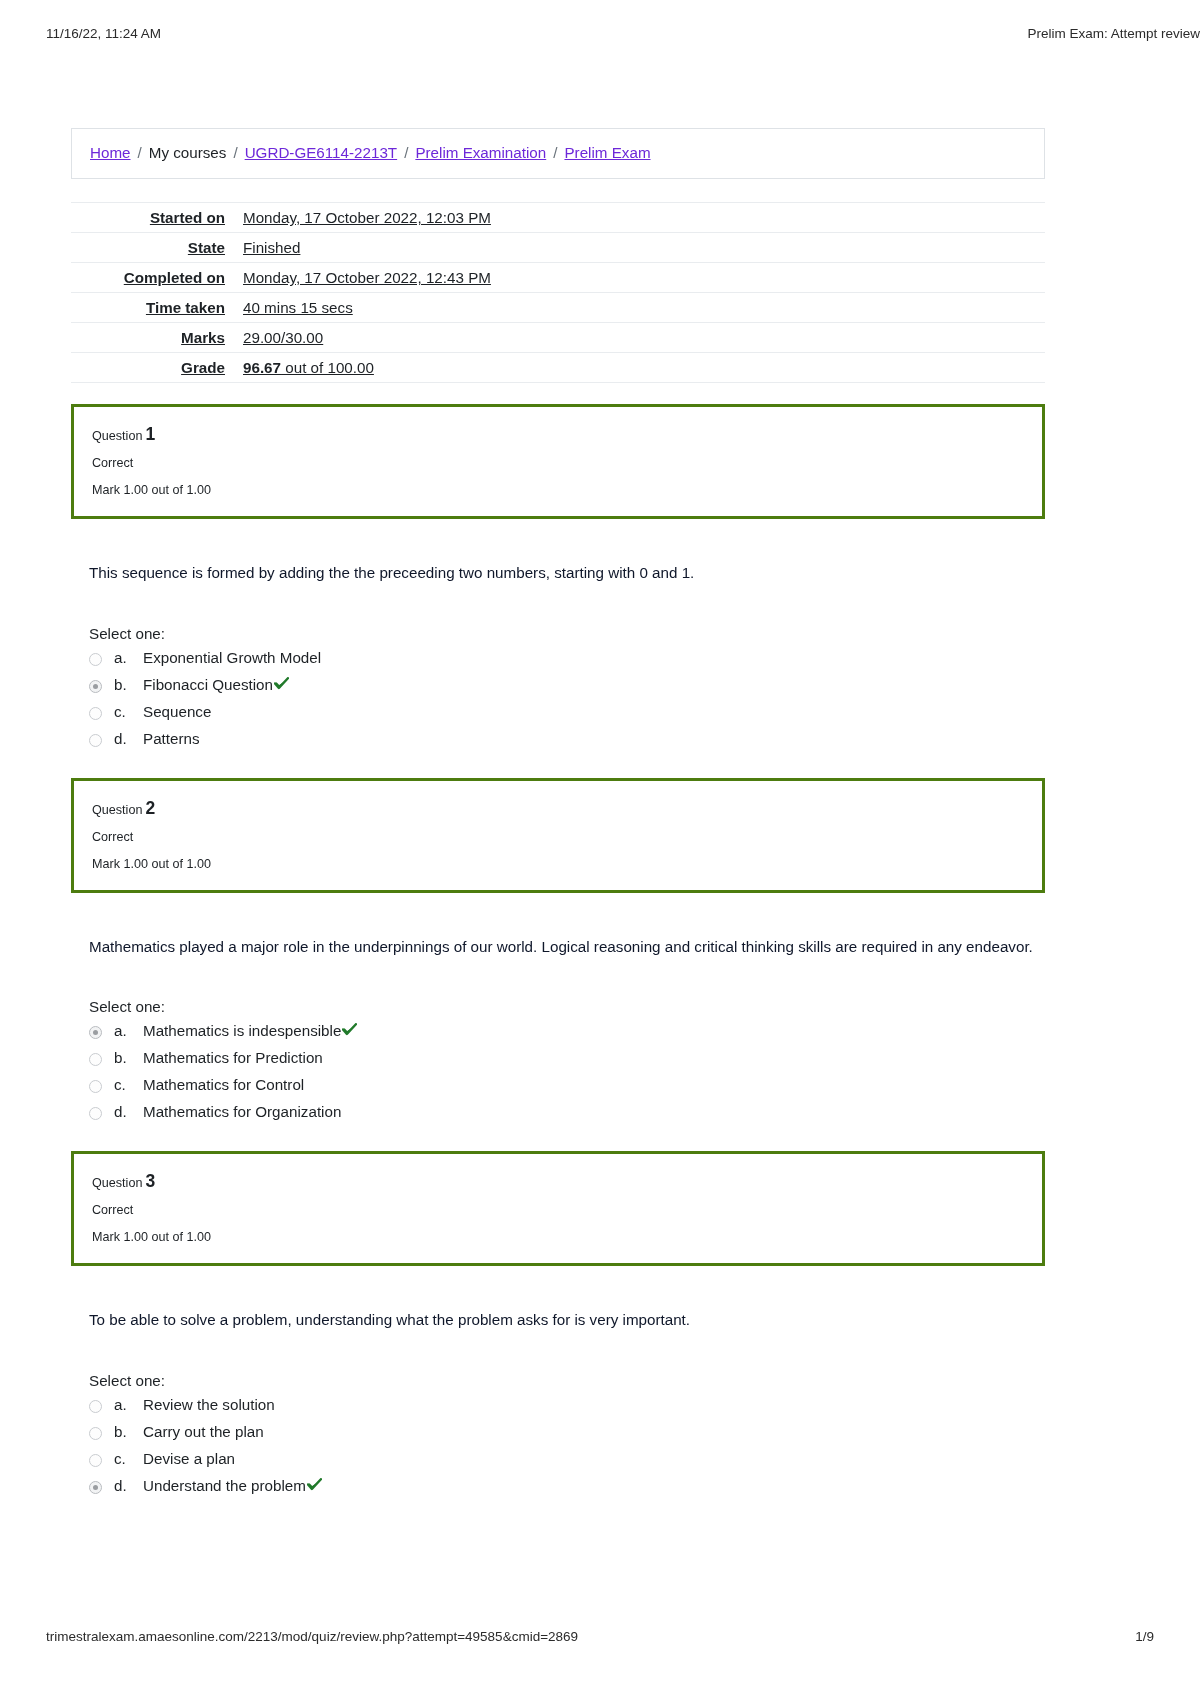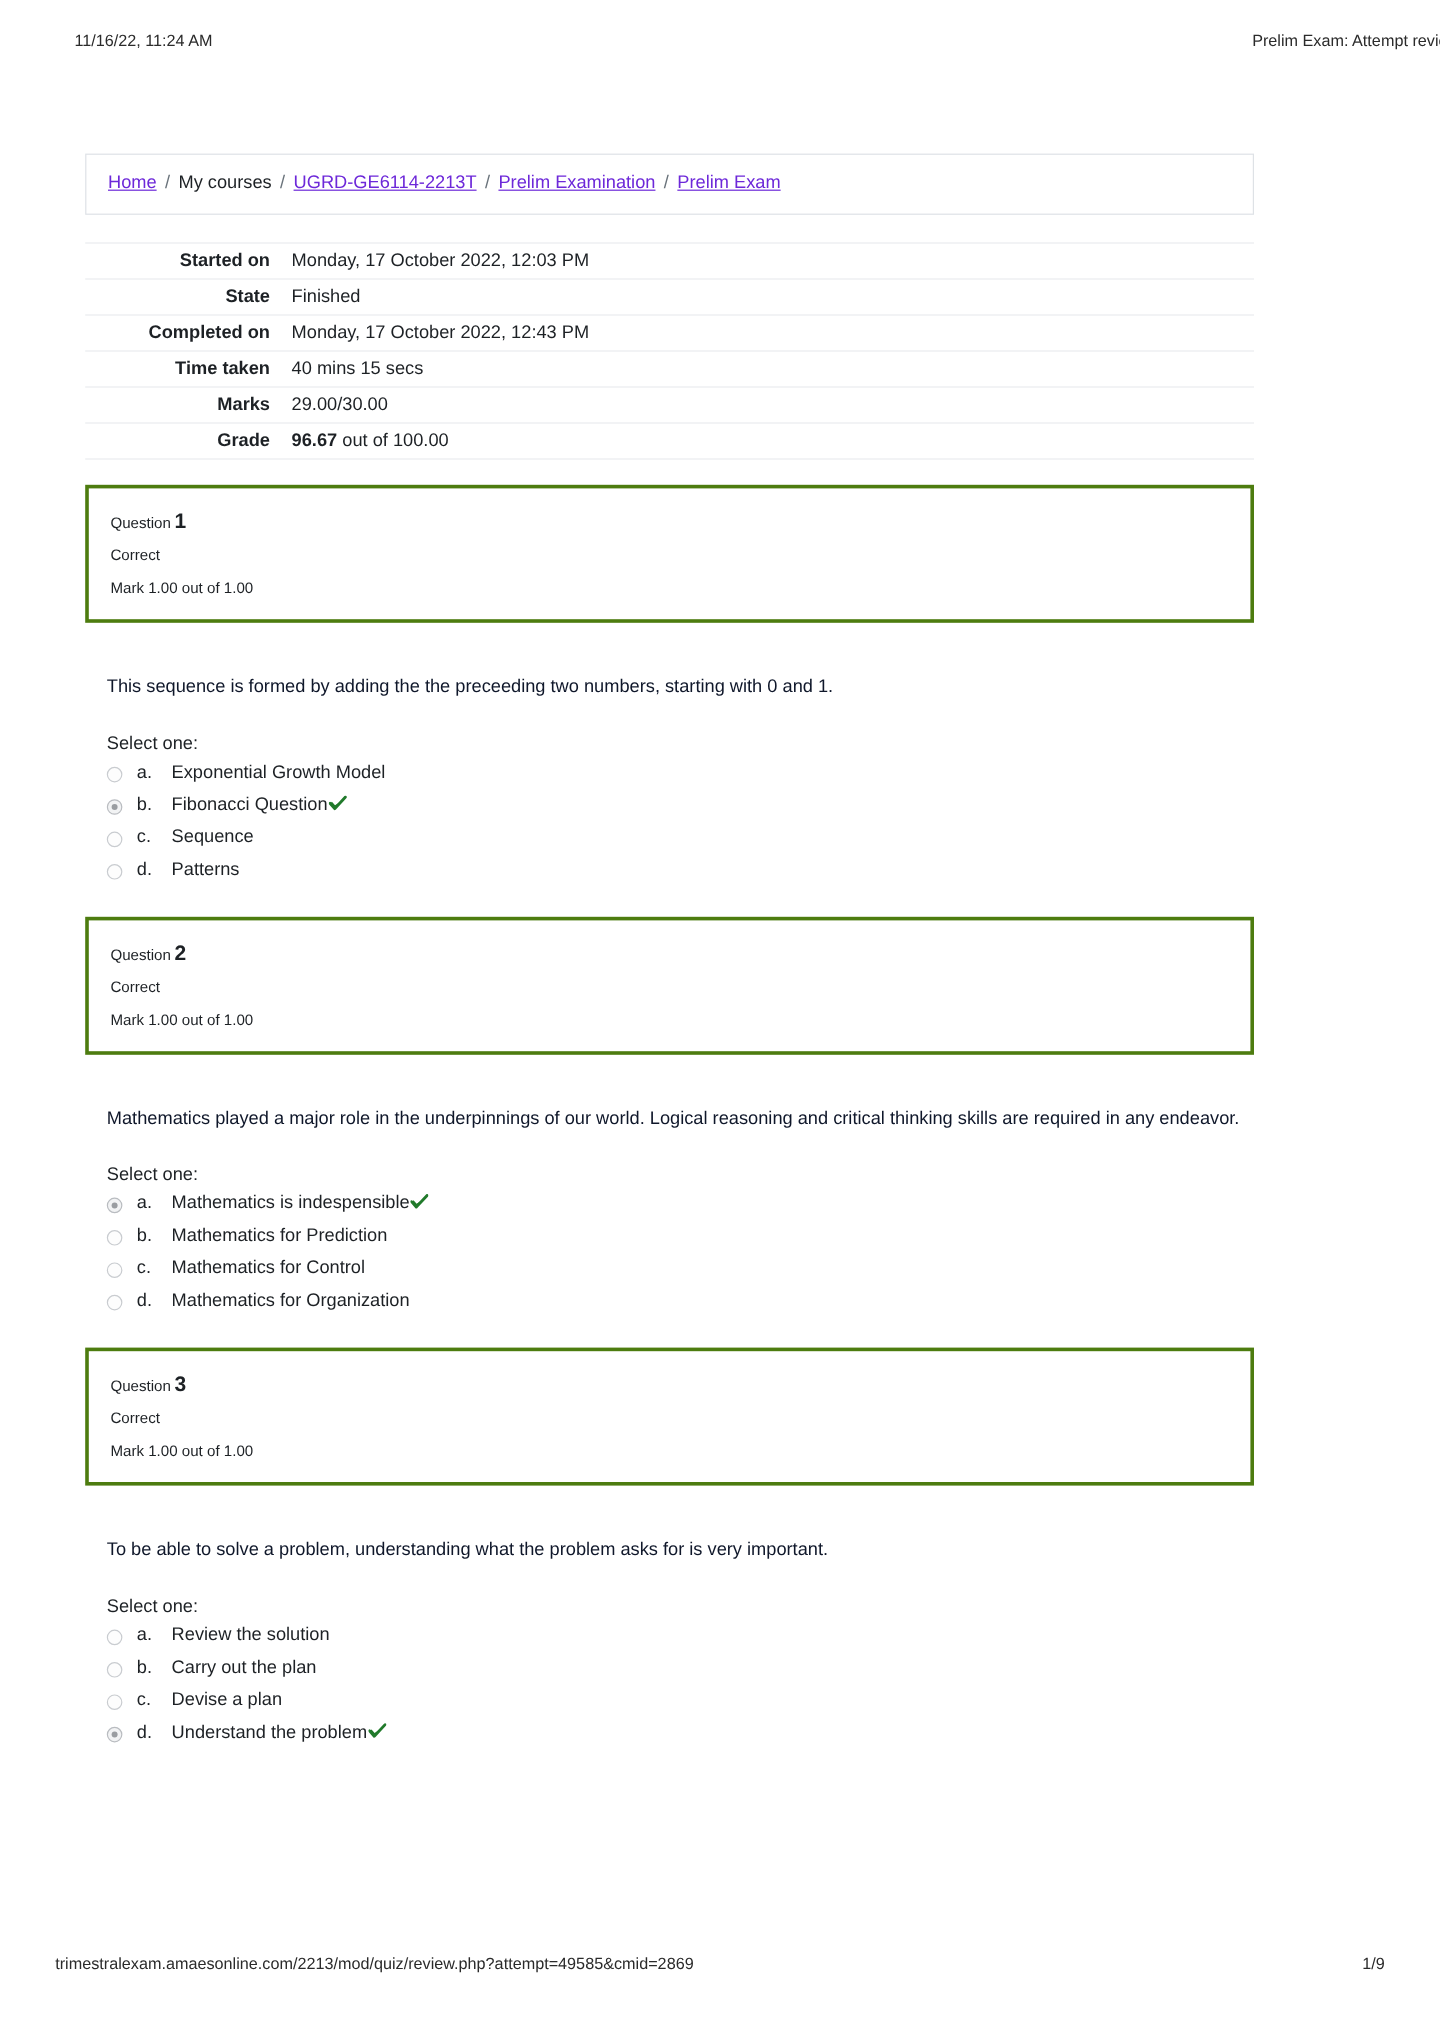--- a/index.html
+++ b/index.html
@@ -14,21 +14,21 @@
     position: relative;
     font-family: "Liberation Sans", sans-serif;
     color: #1d2125;
     -webkit-font-smoothing: antialiased;
   }
 
   
   .print-header {
     position: absolute;
     top: 26px;
-    left: 16px;
+    left: 0;
     width: 992px;
     height: 20px;
     font-size: 13.5px;
     color: #2b2b2b;
   }
   .print-header .ph-date {
     position: absolute;
     left: 46px;
     top: 0;
     white-space: nowrap;
@@ -98,20 +98,21 @@
   
   .summary {
     margin-top: 23px;
     width: 974px;
     border-collapse: collapse;
     font-size: 15.2px;
   }
   .summary tr {
     border-top: 1px solid #e9ecef;
     border-bottom: 1px solid #e9ecef;
+    text-decoration: underline;
   }
   .summary th {
     width: 164px;
     text-align: right;
     font-weight: bold;
     padding: 6px 10px 6px 0;
     vertical-align: top;
     white-space: nowrap;
   }
   .summary td {
@@ -155,21 +156,21 @@
     padding-left: 18px;
     margin-top: 44px;
   }
   .qtext {
     font-size: 15.2px;
     line-height: 1.35;
     color: #0f172a;
   }
   .answer-label {
     font-size: 15.2px;
-    margin-top: 27px;
+    margin-top: 41px;
     color: #1d2125;
   }
   .answers {
     margin-top: 7px;
   }
   .ans-row {
     display: flex;
     align-items: flex-start;
     height: 27px;
     font-size: 15.2px;

